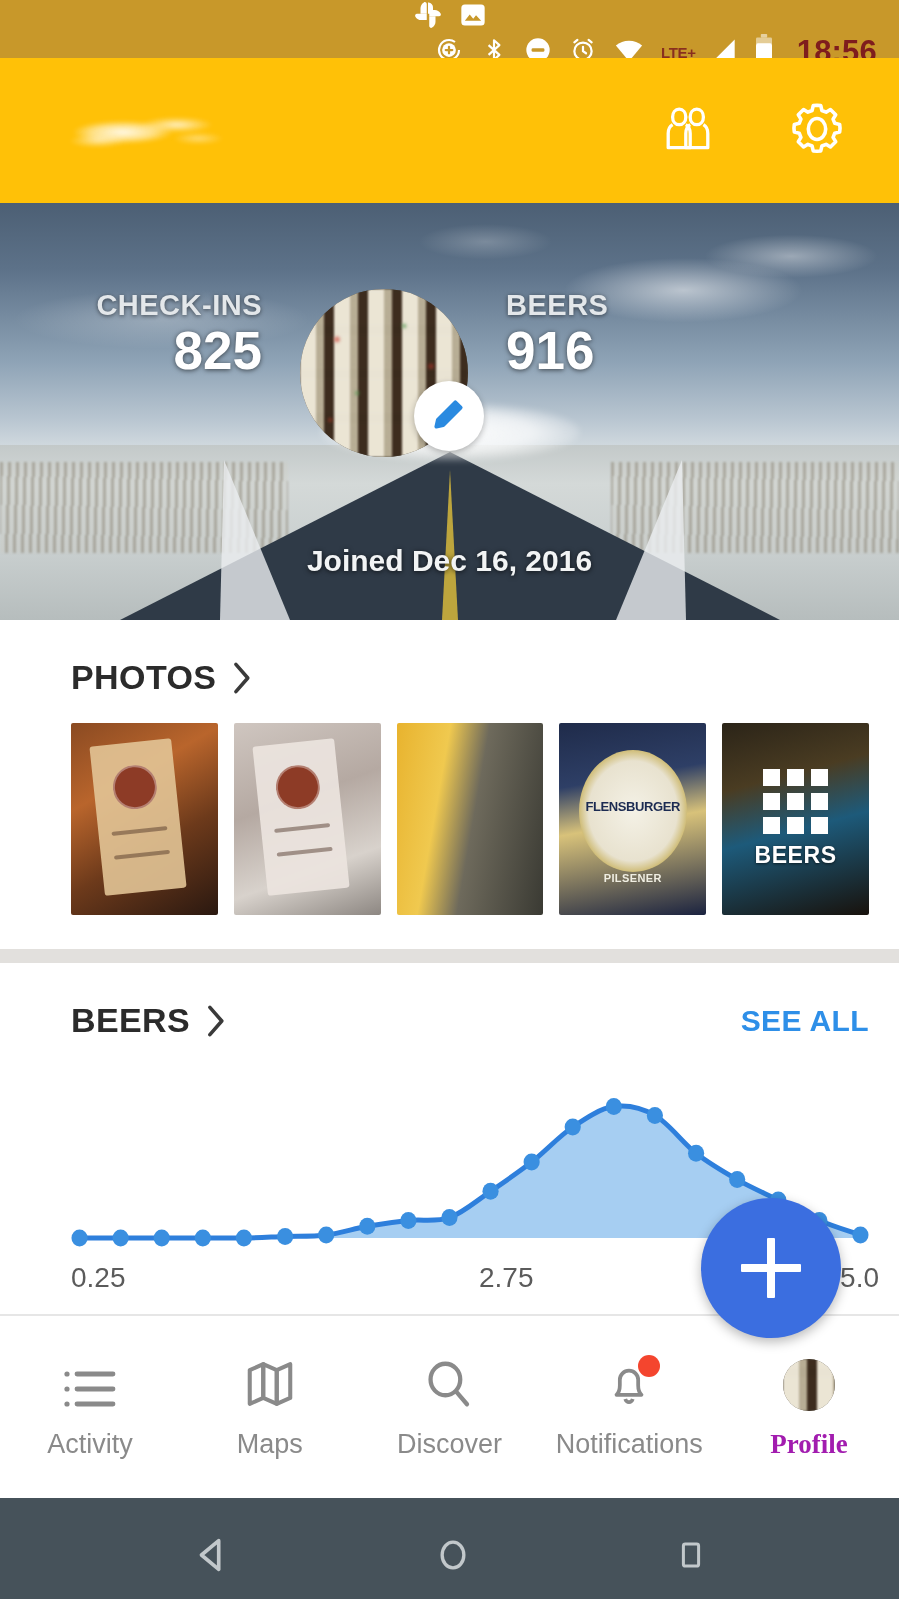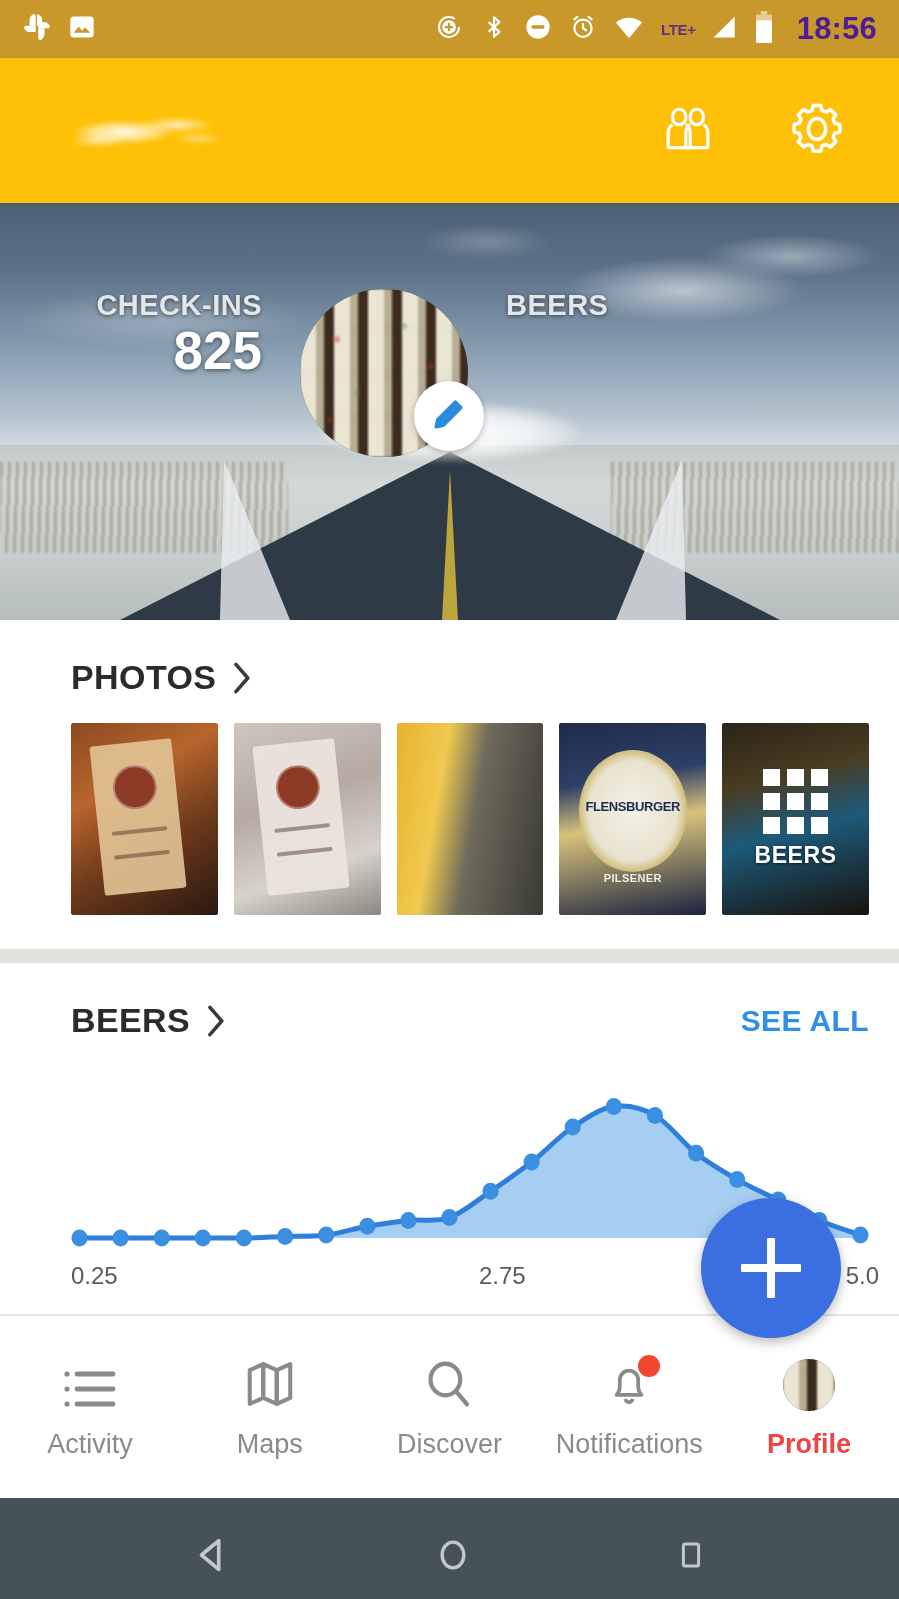--- a/index.html
+++ b/index.html
@@ -8,21 +8,22 @@
     background: #ffffff;
     font-family: "Liberation Sans", sans-serif;
     overflow: hidden;
   }
   #app { position: relative; width: 899px; height: 1599px; overflow: hidden; }
 
   
   .statusbar {
     height: 58px; background: #c8982a;
     display: flex; align-items: center; padding: 0 22px;
-    color: #4c1d95;
+    color: #7f1d1d;
+    flex-direction: column;
   }
   .sb-left { display: flex; align-items: center; gap: 16px; }
   .sb-right { margin-left: auto; display: flex; align-items: center; gap: 17px; }
   .sb-clock { font-size: 31px; font-weight: 700; letter-spacing: 0.2px; margin-left: 6px; }
   .lte { font-size: 15px; font-weight: 700; letter-spacing: -0.3px; opacity: .85; margin-right: -4px; }
 
   
   .appbar {
     height: 145px; background: #ffc107;
     display: flex; align-items: center; padding: 0 30px;
@@ -216,21 +217,21 @@
   .divider { height: 14px; background: #e2e0dd; }
 
   
   .chart-wrap { position: relative; padding: 0 0 6px 0; }
   .chart-svg { display: block; width: 100%; height: 190px; }
   .axis-row {
     display: flex; position: relative; height: 52px; align-items: flex-start;
     padding-top: 6px;
   }
   .tick {
-    position: absolute; font-size: 24px; color: #5b5b5b; font-weight: 400;
+    position: absolute; font-size: 28px; color: #5b5b5b; font-weight: 400;
   }
   .add-fab {
     position: absolute; right: 28px; bottom: -24px;
     width: 140px; height: 140px; border-radius: 50%;
     background: #3b6ee0;
     box-shadow: 0 4px 12px rgba(0,0,0,.28);
     display: flex; align-items: center; justify-content: center;
     z-index: 5;
   }
   .add-fab .plus-h { position: absolute; width: 60px; height: 8px; background: #fff; border-radius: 1px; }
@@ -241,21 +242,21 @@
     border-top: 2px solid #e6e6e6;
     height: 184px; background: #ffffff;
     display: flex; align-items: center;
   }
   .tab {
     flex: 1; display: flex; flex-direction: column; align-items: center; gap: 18px;
     position: relative;
   }
   .tab-icon { height: 56px; display: flex; align-items: flex-end; justify-content: center; position: relative; }
   .tab-label { font-size: 27px; color: #8a8a8a; font-weight: 400; }
-  .tab.active .tab-label { color: #ef4444; font-weight: 700; }
+  .tab.active .tab-label { color: #a21caf; font-weight: 700; font-family: Liberation Serif, serif; }
   .badge-dot {
     position: absolute; right: -6px; top: 0;
     width: 22px; height: 22px; border-radius: 50%; background: #f4452e;
   }
   .tab-avatar {
     width: 52px; height: 52px; border-radius: 50%; overflow: hidden; position: relative;
     background: #4b4236;
   }
 
   
@@ -384,23 +385,25 @@
             <svg width="40" height="40" viewBox="0 0 24 24" fill="none" stroke="#2a8ae0" stroke-width="2.3" stroke-linejoin="round">
               <path d="M4.4 19.6l.9-4.1L15.8 5l3.2 3.2L8.5 18.7l-4.1.9z" fill="#2a8ae0" stroke="none"></path>
               <path d="M4.4 19.6l.9-4.1L15.8 5l3.2 3.2L8.5 18.7l-4.1.9z"></path>
             </svg>
           </span>
         </div>
       </div>
 
       <div class="stat right">
         <div class="stat-label">BEERS</div>
-      </div>
-    </div>
-
+        <div class="stat-value">916</div>
+      </div>
+    </div>
+
+    <div class="joined">Joined Dec 16, 2016</div>
   </div>
 
   <div class="section">
     <div class="section-head">
       <span class="section-title">PHOTOS</span>
       <span class="chev">
         <svg width="22" height="34" viewBox="0 0 12 20" fill="none" stroke="#3a3a3a" stroke-width="2.1" stroke-linecap="round" stroke-linejoin="round">
             <path d="M3 2l7 8-7 8"></path>
           </svg>
       </span>

